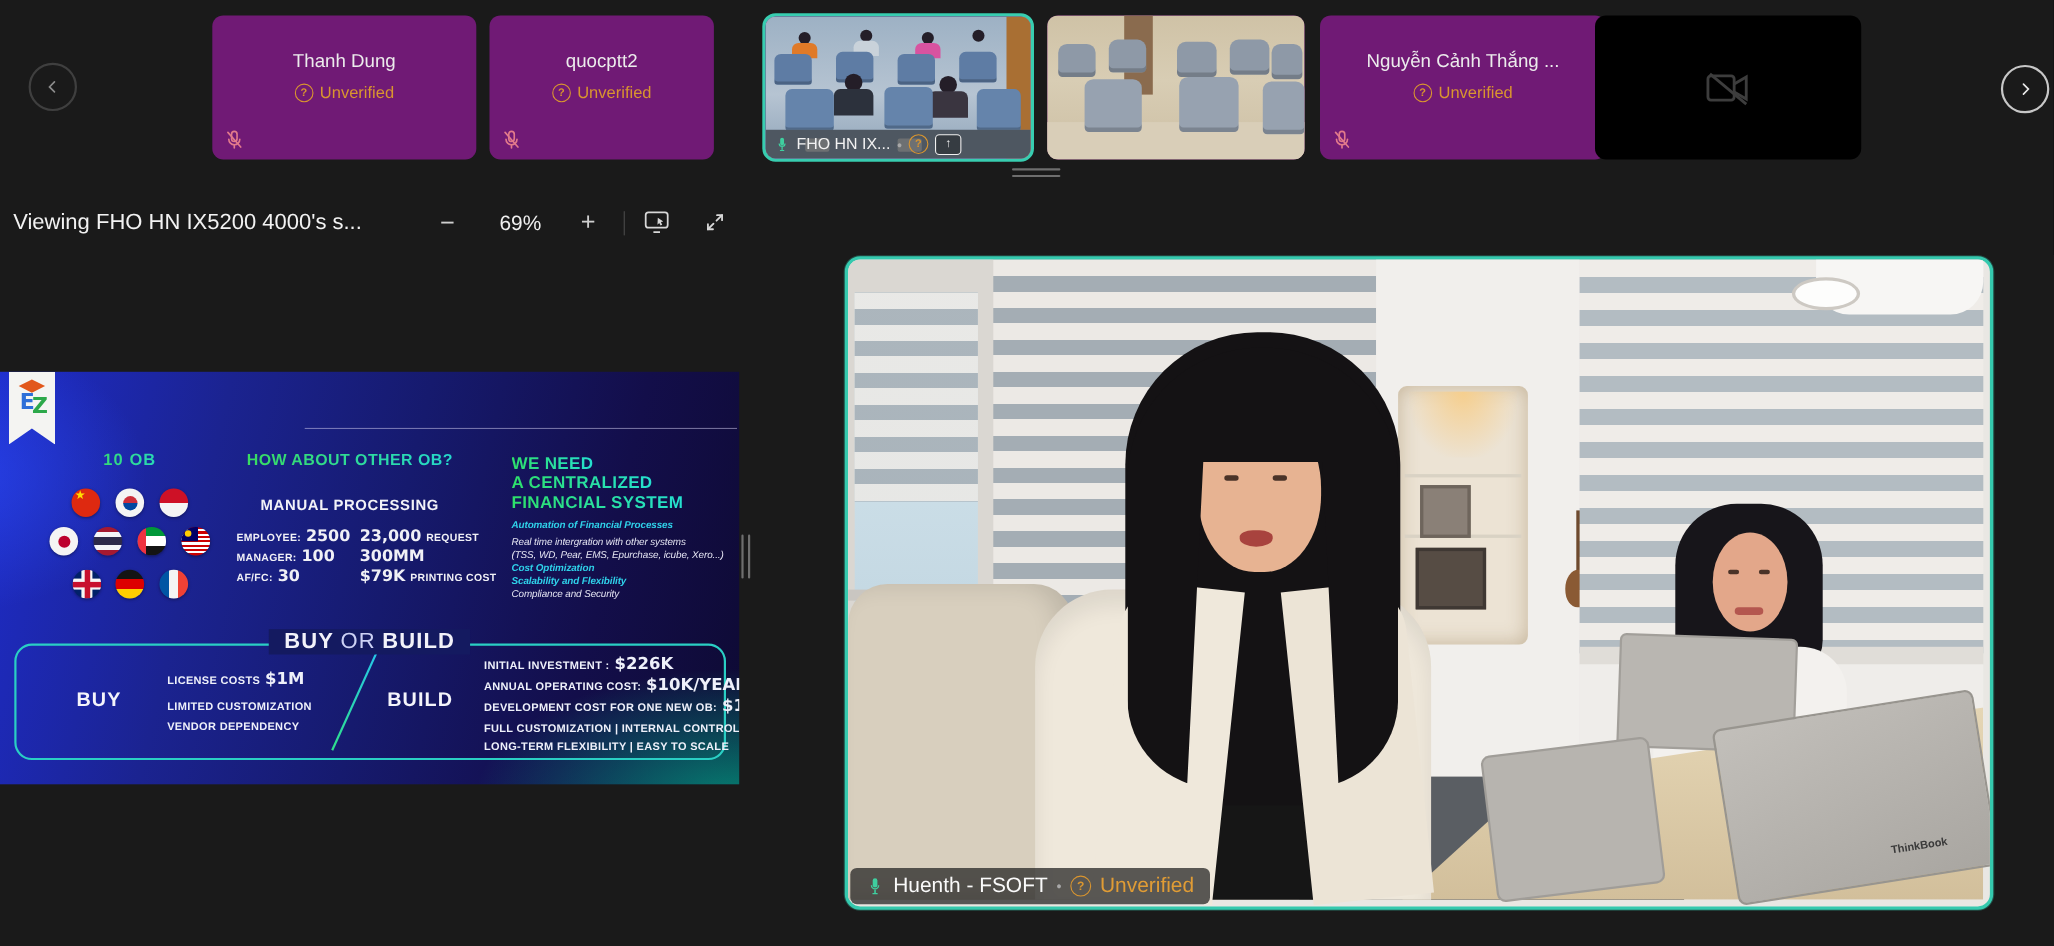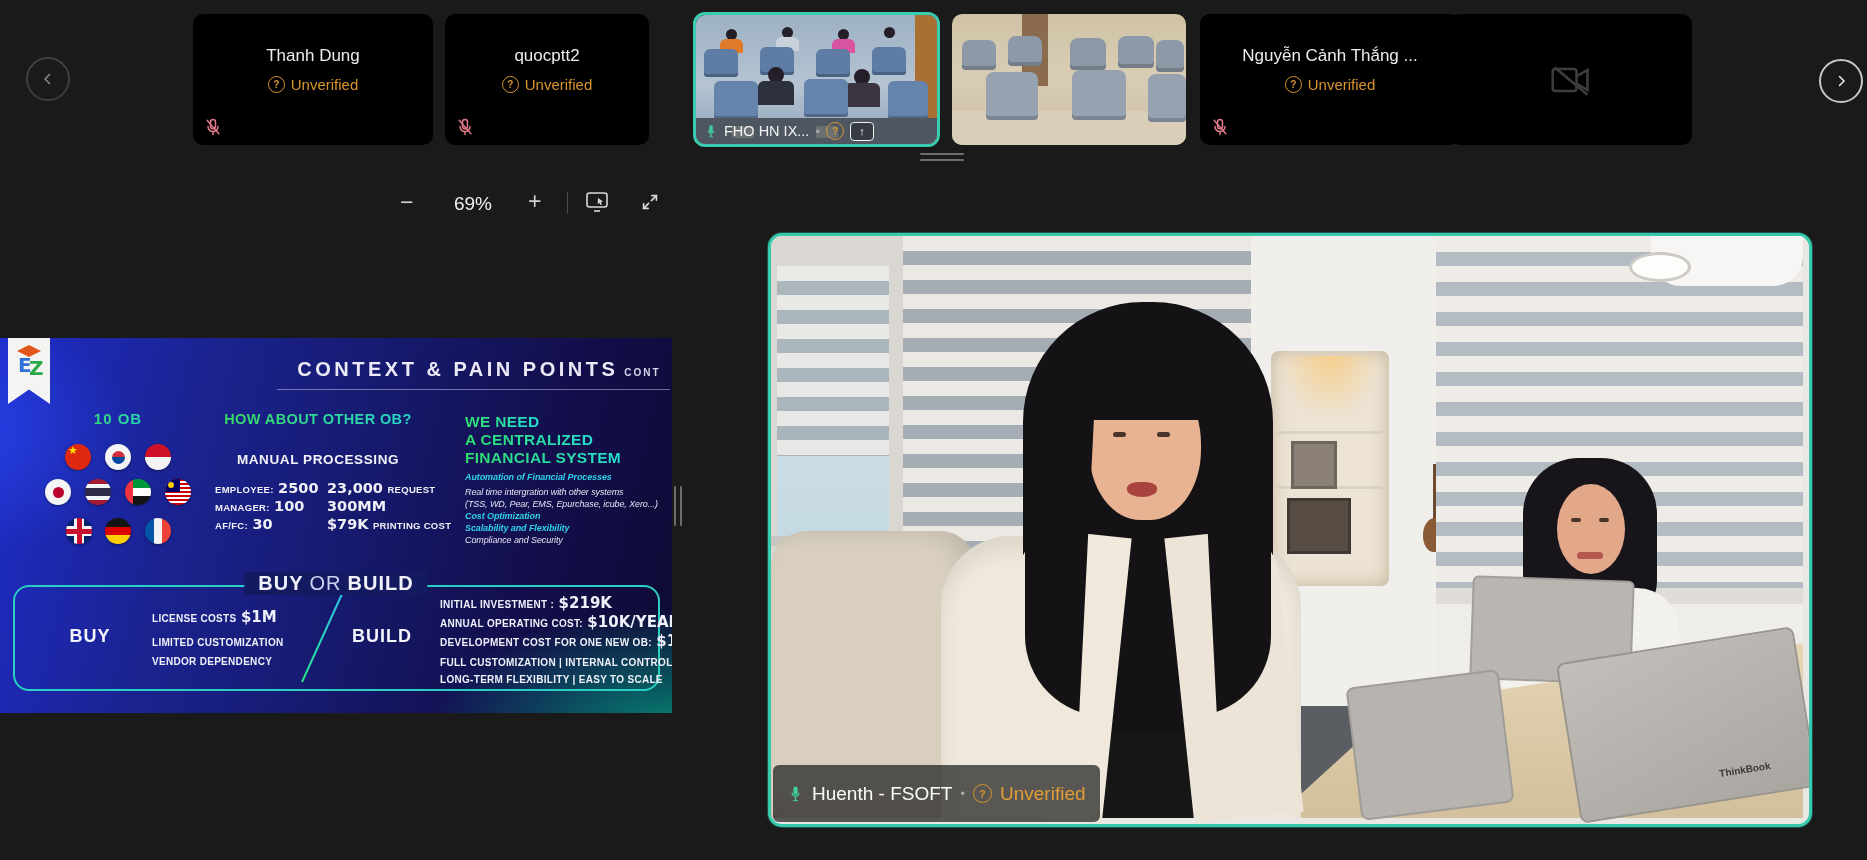--- a/index.html
+++ b/index.html
@@ -4,21 +4,21 @@
 <style>
   html,body{margin:0;padding:0;background:#111;}
   .stage{position:relative;width:1867px;height:860px;background:#1a1a1a;overflow:hidden;
          font-family:"Liberation Sans","DejaVu Sans",sans-serif;color:#eee;}
   .abs{position:absolute;}
 
   
   .nav-circle{width:40px;height:40px;border-radius:50%;border:2px solid #3f3f3f;display:flex;
               align-items:center;justify-content:center;color:#8a8a8a;cursor:pointer;}
   .nav-circle.bright{border-color:#c7c7c7;color:#e8e8e8;}
-  .tile{top:14px;height:131px;border-radius:10px;background:#000000;overflow:hidden;}
+  .tile{top:14px;height:131px;border-radius:10px;background:#701a75;overflow:hidden;}
   .tile.selected{border:3px solid #38cdb0;border-radius:12px;}
   .tile .pname{position:absolute;top:32px;left:0;right:0;text-align:center;font-size:17px;color:#ececec;}
   .tile .status{position:absolute;top:62px;left:0;right:0;display:flex;justify-content:center;
                 align-items:center;gap:6px;color:#d9952f;font-size:15px;}
   .qbadge{display:inline-flex;width:15px;height:15px;border:1.5px solid #d9952f;border-radius:50%;
           align-items:center;justify-content:center;font-size:10px;font-weight:700;color:#d9952f;flex:0 0 auto;}
   .mic-muted{position:absolute;left:10px;bottom:8px;width:20px;height:20px;}
   .tilebar{position:absolute;left:0;right:0;bottom:0;height:26px;background:rgba(22,22,22,.55);
            display:flex;align-items:center;gap:6px;padding:0 8px;font-size:14.5px;color:#f2f2f2;}
   .sharebadge{width:22px;height:17px;border:1.5px solid #f0f0f0;border-radius:4px;display:inline-flex;
@@ -107,21 +107,21 @@
   .bb-line{white-space:nowrap;color:#eef0fa;}
   .bb-line .pre{font-size:10px;font-weight:800;letter-spacing:.3px;}
   .bb-line .strong{font-size:15px;font-weight:800;font-family:"DejaVu Sans",sans-serif;}
 
   
   .mainvid{left:768px;top:233px;width:1038px;height:588px;border:3px solid #35c9ae;border-radius:14px;
            overflow:hidden;background:#e9e7e3;box-shadow:0 0 0 1px rgba(53,201,174,.3);}
   .blinds{background:repeating-linear-gradient(180deg,#ece9e5 0 15px,#a4adb4 15px 29px);}
   .blinds.light{background:repeating-linear-gradient(180deg,#efece8 0 16px,#b3bcc2 16px 30px);}
   .namepill{left:2px;bottom:2px;height:33px;background:rgba(30,30,30,.72);border-radius:6px;
-            display:flex;align-items:center;gap:8px;padding:12px 14px;z-index:9;}
+            display:flex;align-items:center;gap:8px;padding:0 14px;z-index:9;}
   .namepill .nm{font-size:19px;color:#fafafa;}
   .namepill .st{font-size:19px;color:#e09c35;}
   .thinkbook{position:absolute;font-size:10px;color:#3a3a3a;font-weight:700;transform:rotate(-9deg);}
 </style>
 </head>
 <body>
 
 <div class="stage">
 
   <div class="abs nav-circle" style="left:26px;top:57px;">
@@ -248,20 +248,21 @@
     <svg width="18" height="18" viewBox="0 0 24 24">
         <path d="M10 6l6 6-6 6" fill="none" stroke="currentColor" stroke-width="2" stroke-linecap="round"></path>
       </svg>
   </div>
 
   <div class="abs handle-h" style="left:920px;top:153px;">
       <span></span>
       <span></span>
     </div>
 
+  <div class="abs viewing" style="left:12px;top:191px;">Viewing FHO HN IX5200 4000's s...</div>
   <div class="abs zoombtn" style="left:400px;top:191px;">−</div>
   <div class="abs zoomlvl" style="left:442px;top:193px;width:62px;text-align:center;">69%</div>
   <div class="abs zoombtn" style="left:528px;top:190px;">+</div>
   <div class="abs vdiv" style="left:567px;top:192px;"></div>
   <div class="abs" style="left:584px;top:190px;cursor:pointer;">
     <svg width="28" height="24" viewBox="0 0 28 24">
         <g fill="none" stroke="#d8d8d8" stroke-width="1.6">
           <rect x="3" y="3" width="20" height="14" rx="2.5"></rect>
           <path d="M10 21h6"></path>
         </g>
@@ -279,23 +280,20 @@
       </svg>
   </div>
 
   <div class="abs slide">
     <div class="abs ribbon">
       <svg width="30" height="34" viewBox="0 0 30 34" style="margin-top:6px;">
         <polygon points="15,1 27,7 15,13 3,7" fill="#e2571b"></polygon>
         <text x="4" y="28" font-size="20" font-weight="bold" fill="#2e6fd8" font-family="DejaVu Sans,sans-serif">E</text>
         <text x="15" y="31" font-size="20" font-weight="bold" fill="#2ca84a" font-family="DejaVu Sans,sans-serif">Z</text>
       </svg>
-    </div>
-    <div class="abs slide-title">
-      <span>CONTEXT &amp; PAIN POINTS</span><span class="suffix">CONT</span>
     </div>
     <div class="abs title-underline"></div>
 
     <div class="abs ten-ob grad-text">10 OB</div>
     <div class="abs flag f-china" style="left:65px;top:106px;" title="China"></div>
     <div class="abs flag f-korea" style="left:105px;top:106px;" title="South Korea"></div>
     <div class="abs flag f-indonesia" style="left:145px;top:106px;" title="Indonesia"></div>
     <div class="abs flag f-japan" style="left:45px;top:141px;" title="Japan"></div>
     <div class="abs flag f-thailand" style="left:85px;top:141px;" title="Thailand"></div>
     <div class="abs flag f-uae" style="left:125px;top:141px;" title="United Arab Emirates"></div>
@@ -334,21 +332,21 @@
     <svg class="abs" style="left:288px;top:252px;" width="64" height="96">
       <defs>
           <linearGradient id="dg" x1="1" y1="0" x2="0" y2="1">
             <stop offset="0" stop-color="#27c7e8"></stop>
             <stop offset="1" stop-color="#2fe08a"></stop>
           </linearGradient>
         </defs>
       <line x1="54" y1="4" x2="14" y2="92" stroke="url(#dg)" stroke-width="2"></line>
     </svg>
     <div class="abs bb-label" style="left:352px;top:288px;">BUILD</div>
-    <div class="abs bb-line" style="left:440px;top:256px;"><span class="pre">INITIAL INVESTMENT :</span> <span class="strong">$219K</span></div>
+    <div class="abs bb-line" style="left:440px;top:256px;"><span class="pre">INITIAL INVESTMENT :</span> <span class="strong">$226K</span></div>
     <div class="abs bb-line" style="left:440px;top:275px;"><span class="pre">ANNUAL OPERATING COST:</span> <span class="strong">$10K/YEAR</span></div>
     <div class="abs bb-line" style="left:440px;top:294px;"><span class="pre">DEVELOPMENT COST FOR ONE NEW OB:</span> <span class="strong">$1K</span></div>
     <div class="abs bb-line" style="left:440px;top:314px;"><span class="pre">FULL CUSTOMIZATION  |  INTERNAL CONTROL</span></div>
     <div class="abs bb-line" style="left:440px;top:331px;"><span class="pre">LONG-TERM FLEXIBILITY  |  EASY TO SCALE</span></div>
   </div>
 
   <div class="abs handle-v" style="left:674px;top:486px;"><span></span><span></span></div>
 
   <div class="abs mainvid">
     <div class="abs" style="inset:0;">

